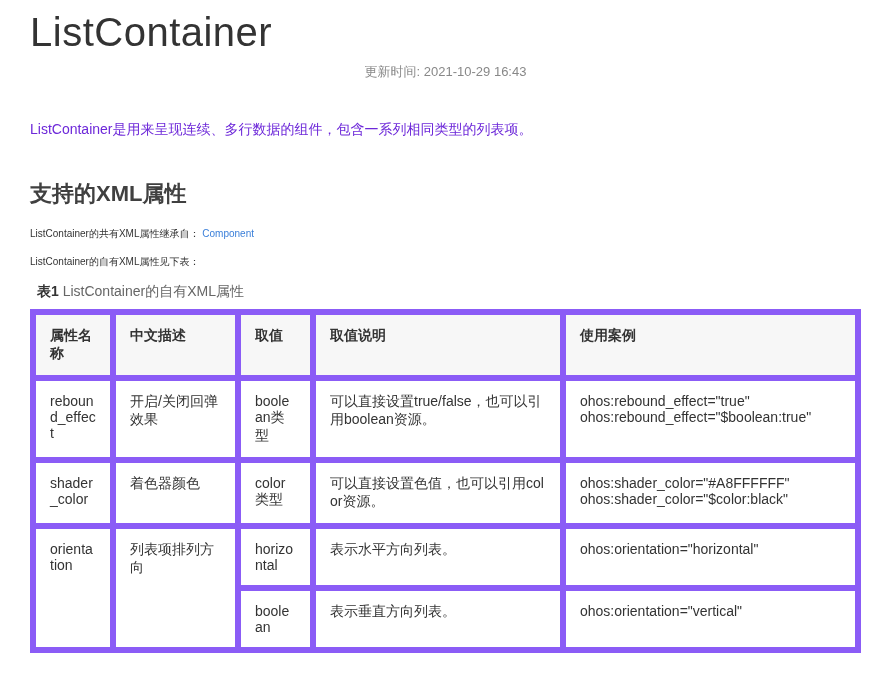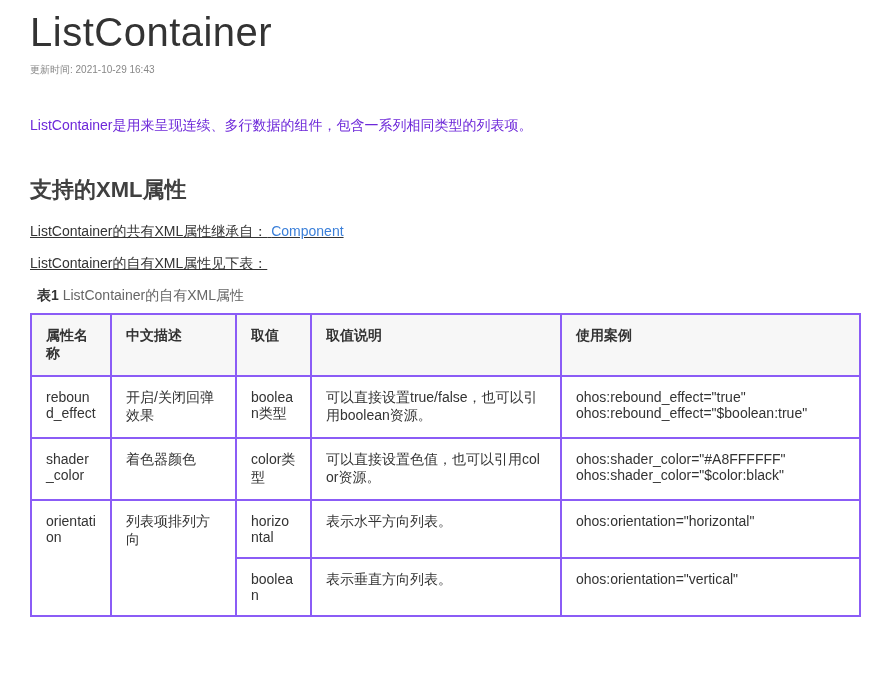--- a/index.html
+++ b/index.html
@@ -12,40 +12,40 @@
     width: 891px;
   }
   h1 {
     font-size: 40px;
     font-weight: 300;
     color: #333;
     margin: 10px 0 8px 0;
     letter-spacing: 0.5px;
   }
   .update-time {
-    font-size: 10px;
+    font-size: 13px;
     color: #888;
     margin-bottom: 40px;
+    text-align: center;
   }
   .intro {
     font-size: 14px;
     color: #6d28d9;
     margin: 30px 0 40px 0;
   }
   h2 {
     font-size: 22px;
     font-weight: 700;
     color: #404040;
     margin: 30px 0 18px 0;
   }
   .para {
-    font-size: 14px;
+    font-size: 10px;
     color: #333;
     margin: 14px 0;
-    text-decoration: underline;
   }
   .link {
     color: #3a7fd9;
     text-decoration: none;
   }
   .table-caption {
     font-size: 14px;
     color: #666;
     margin: 14px 0 8px 7px;
   }
@@ -53,21 +53,21 @@
     color: #333;
     font-weight: 600;
   }
   table {
     width: 100%;
     border-collapse: collapse;
     font-size: 14px;
     table-layout: fixed;
   }
   th, td {
-    border: 2px solid #8b5cf6;
+    border: 6px solid #8b5cf6;
     padding: 12px 14px;
     text-align: left;
     vertical-align: top;
     word-break: break-all;
     color: #333;
   }
   th {
     background: #f7f7f7;
     font-weight: 600;
   }

